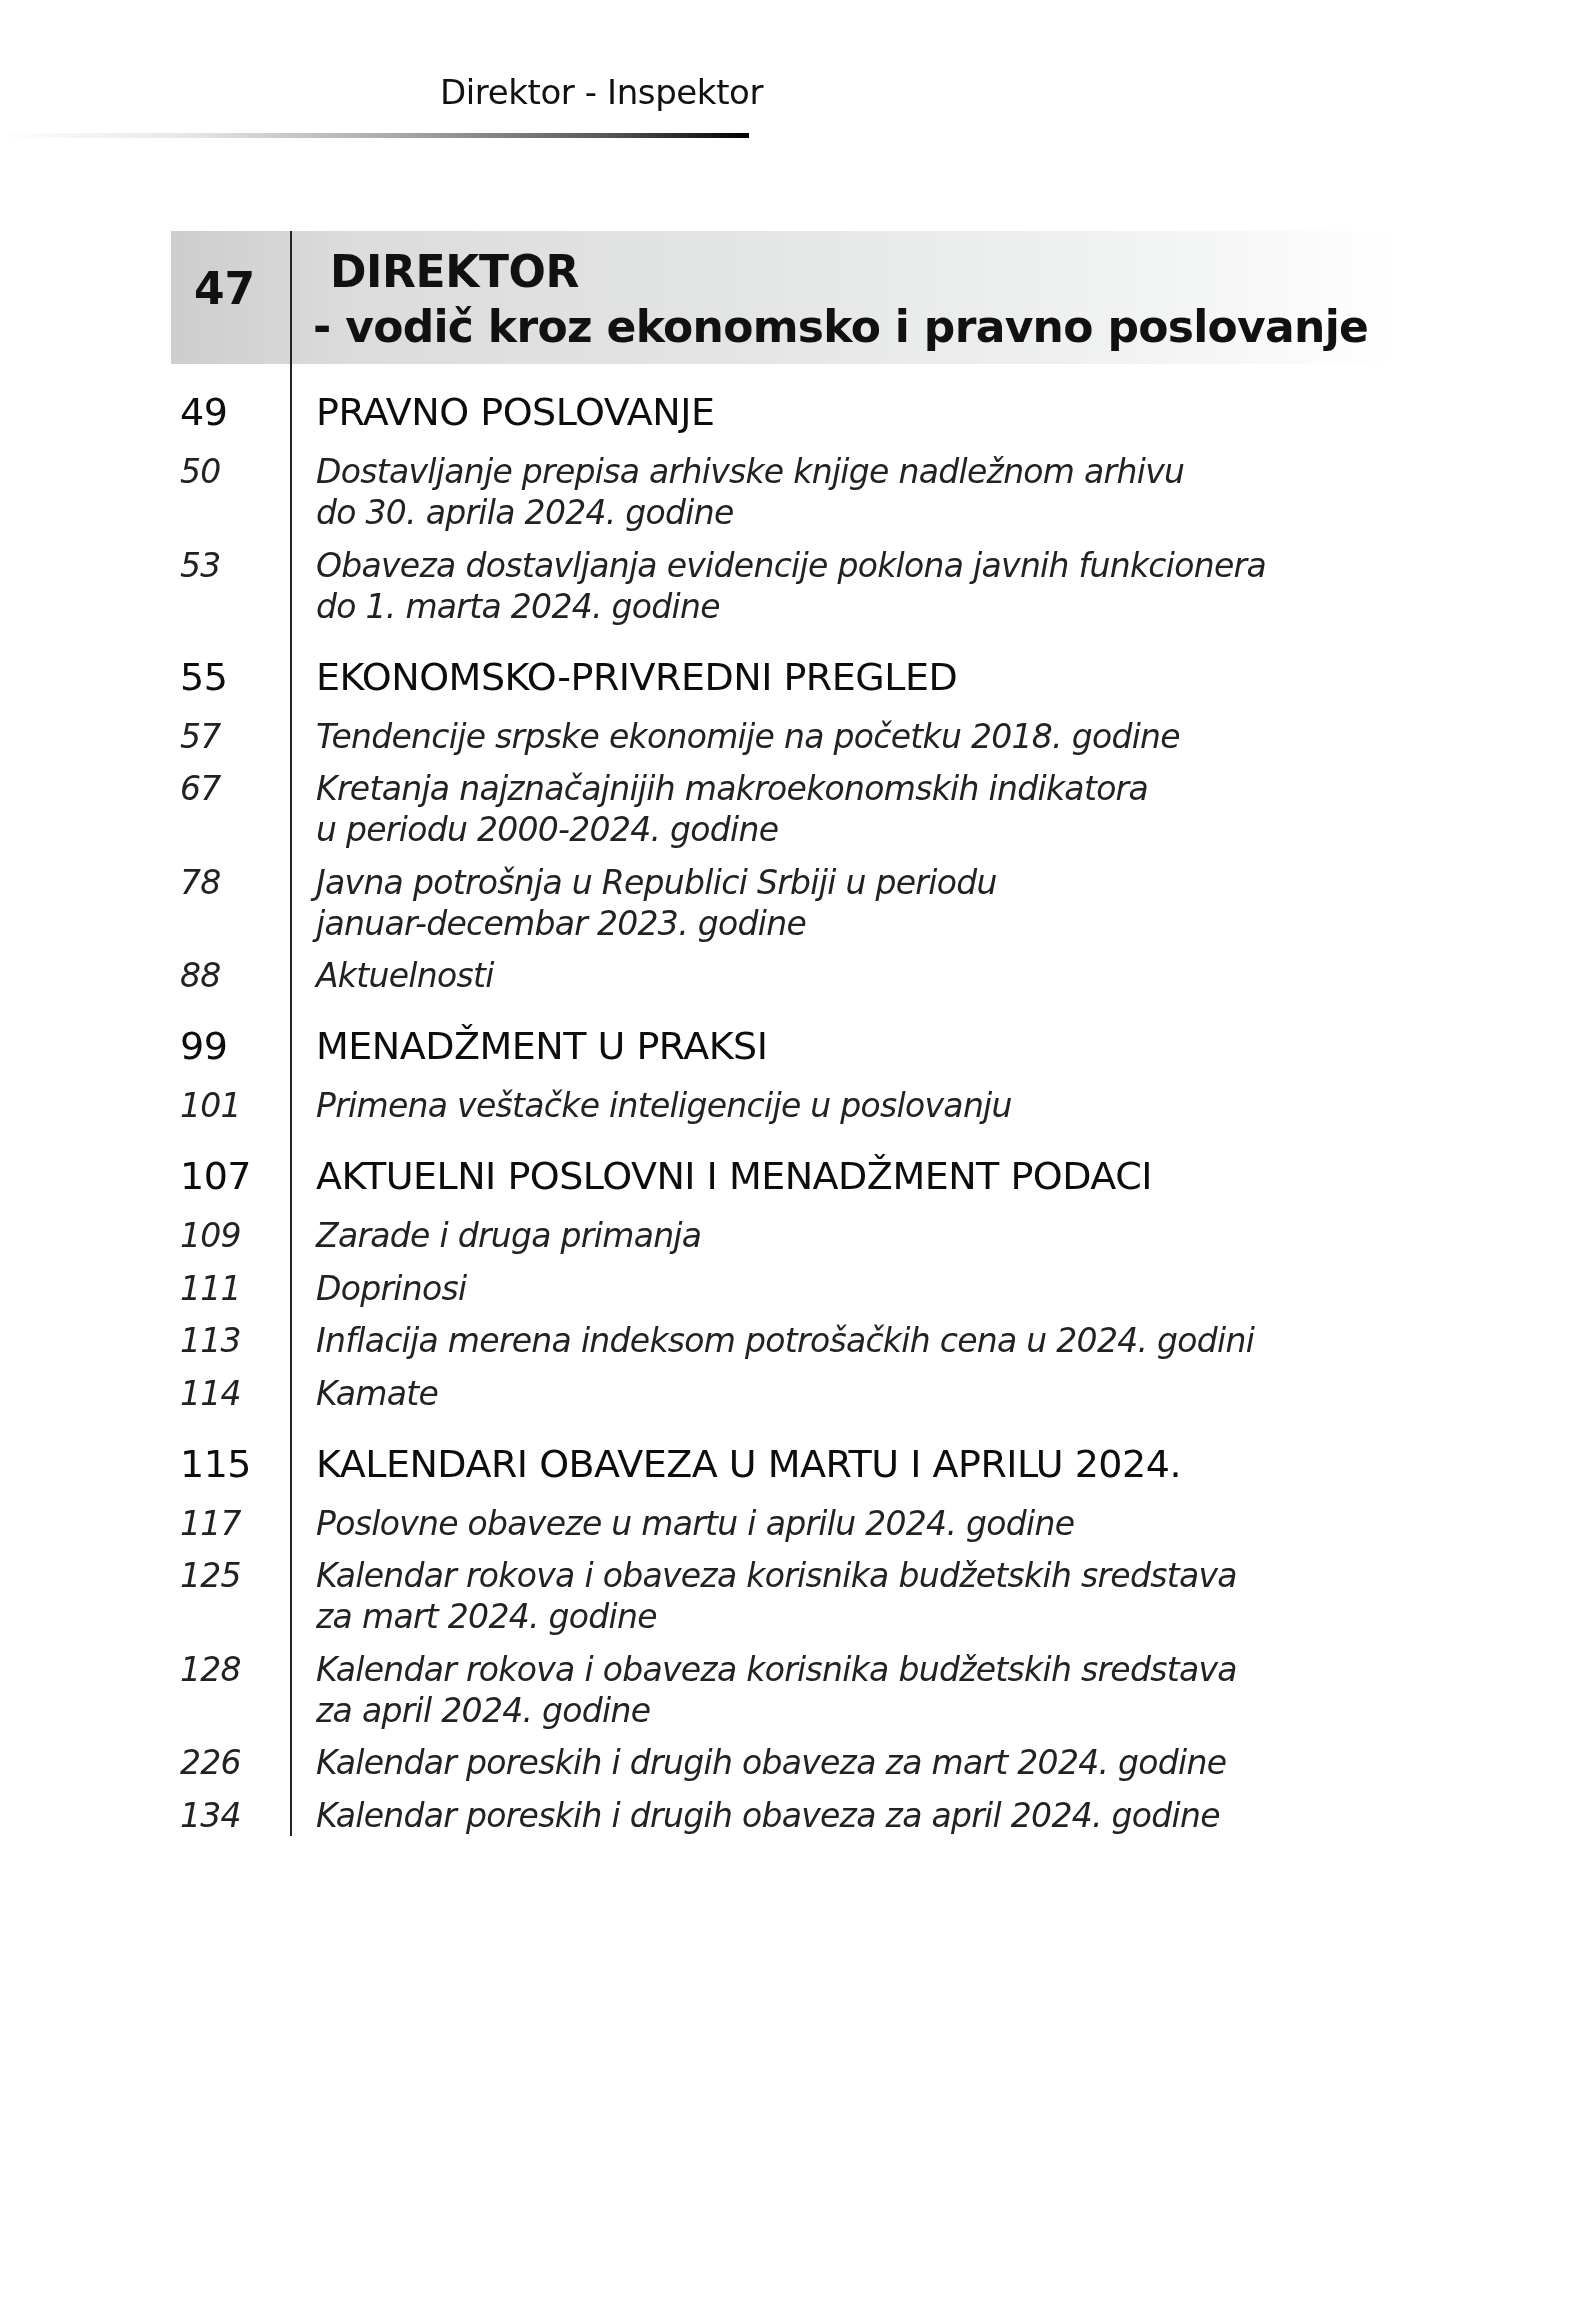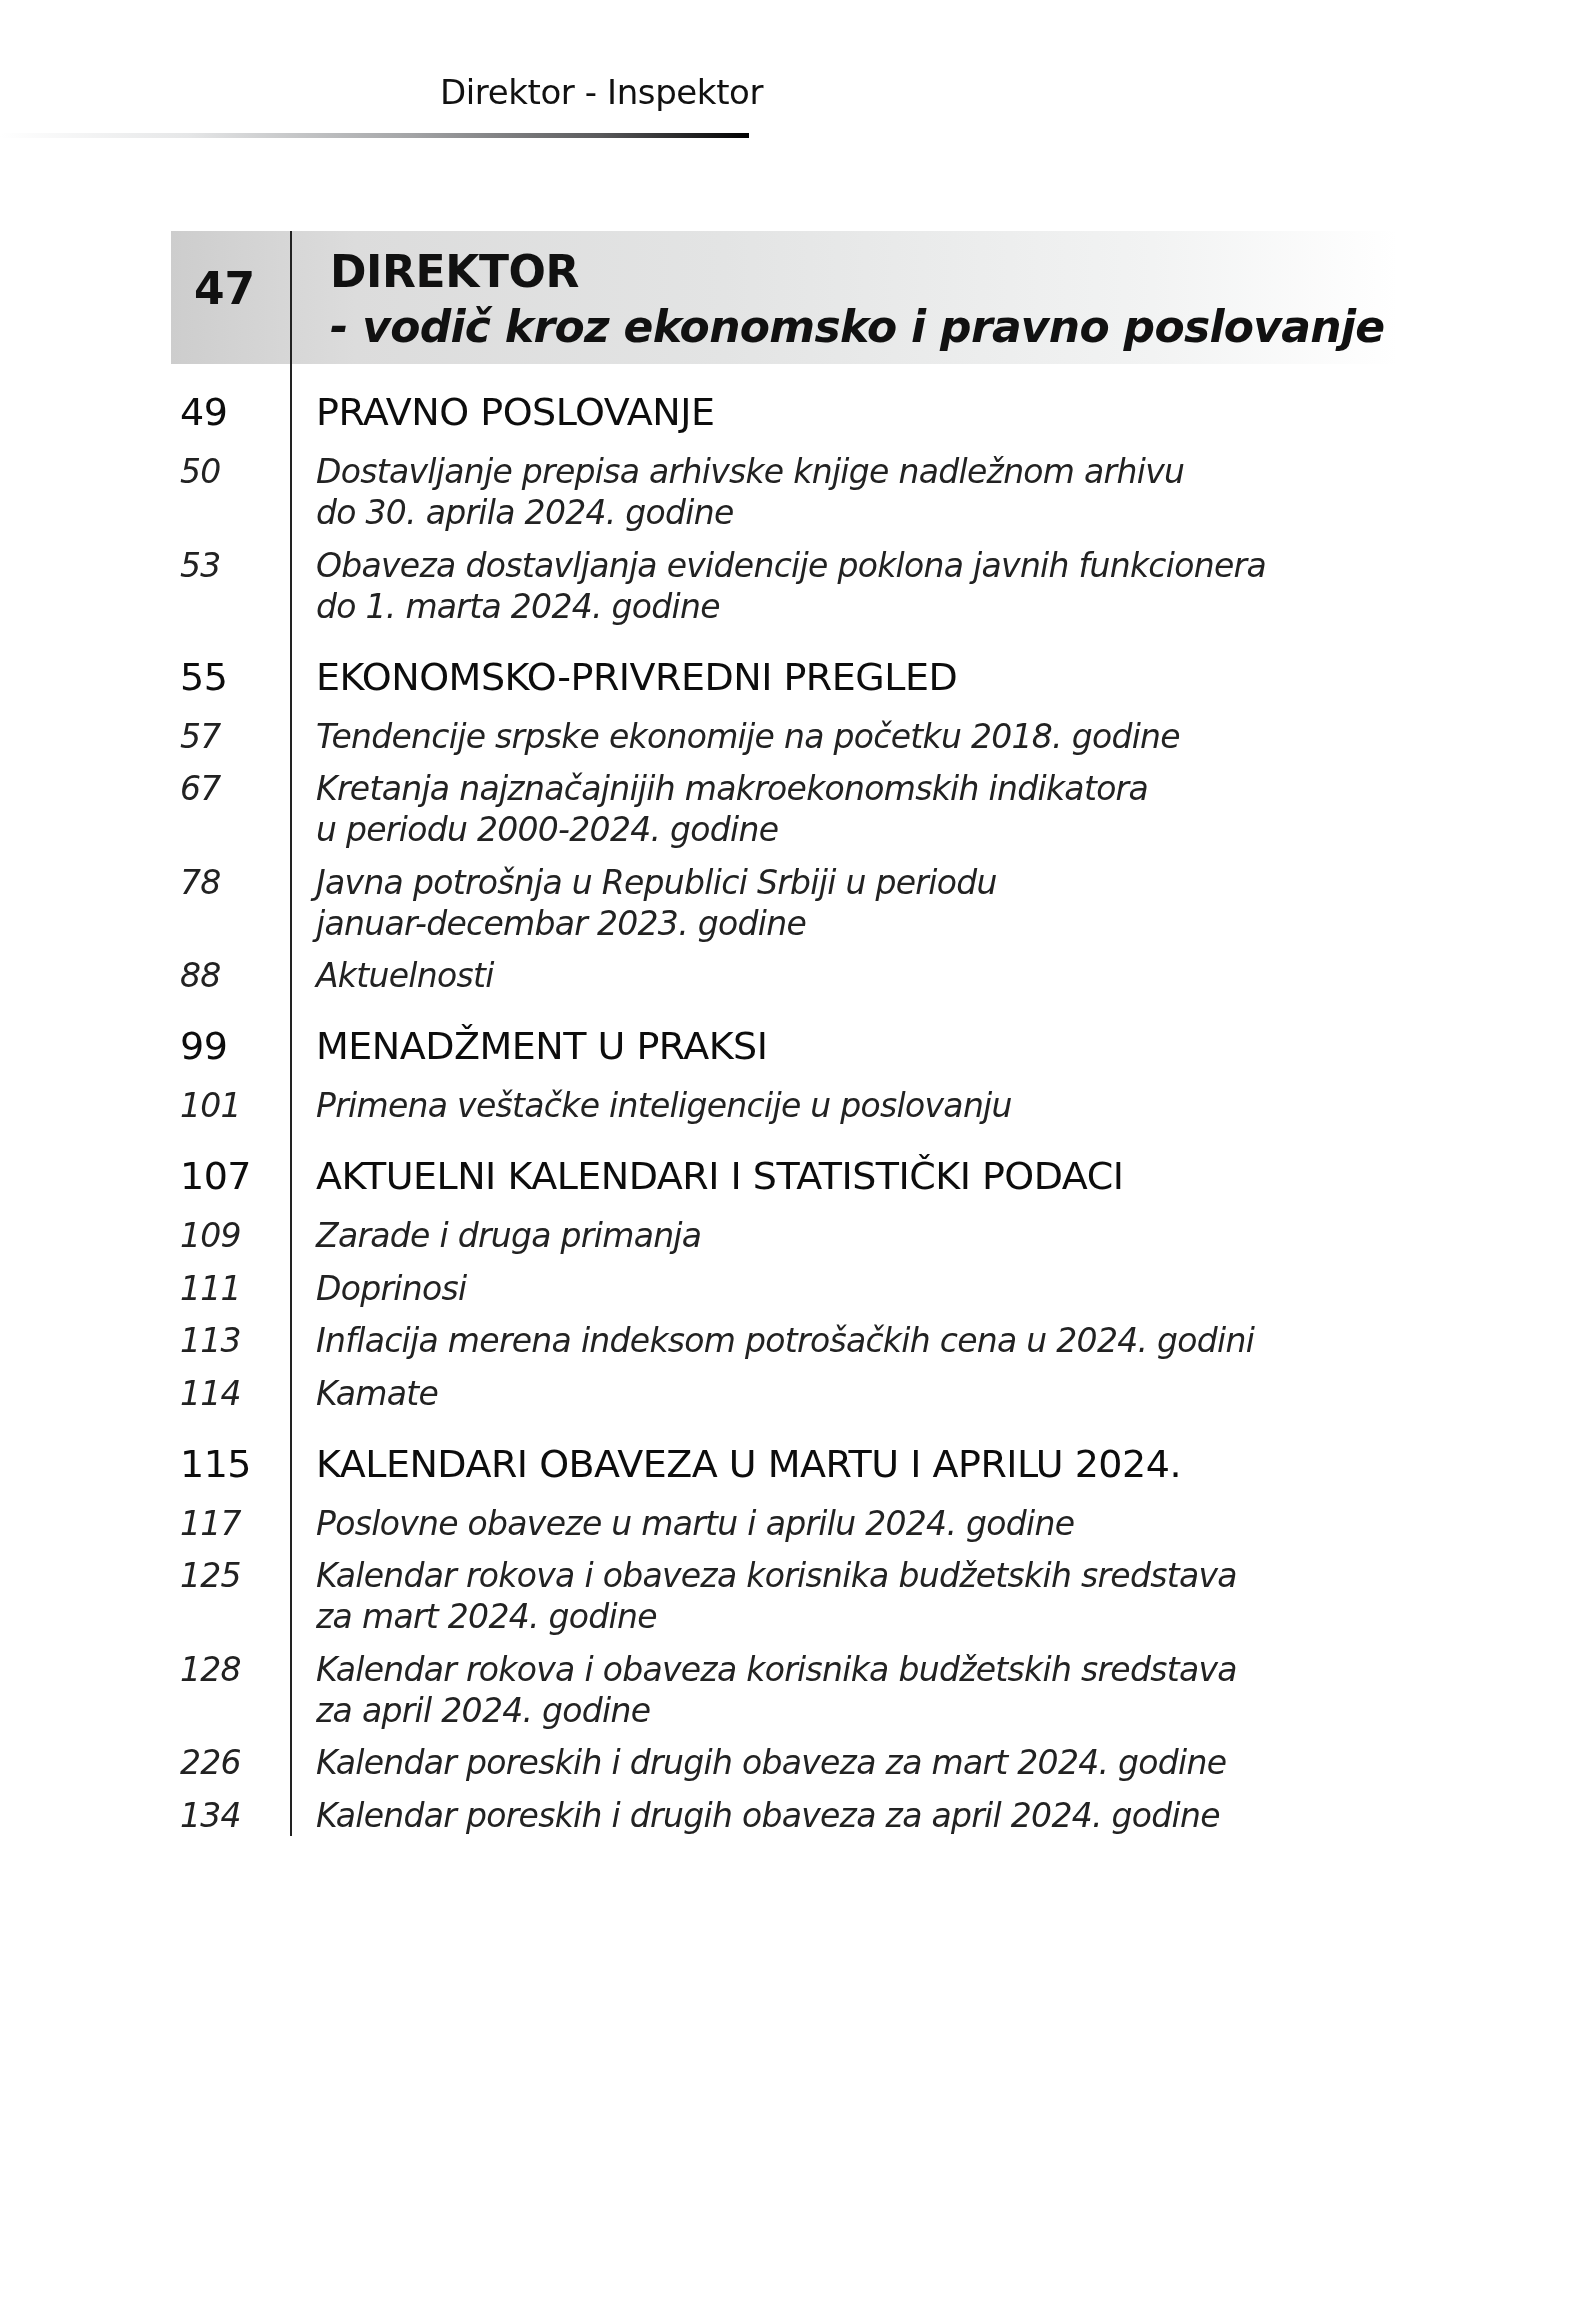--- a/index.html
+++ b/index.html
@@ -8,21 +8,21 @@
   .running-head { position: absolute; left: 440px; top: 72px; font-size: 34px;
                   letter-spacing: -0.4px; color: #111; white-space: nowrap; }
   .head-bar { position: absolute; left: 0; top: 133px; width: 749px; height: 4.9px;
               background: linear-gradient(to right, #ffffff 0%, #e6e7e8 25%, #a3a4a6 55%, #5a5a5c 80%, #000000 100%); }
   .toc { position: absolute; left: 171px; top: 231px; width: 1227px; }
   .toc-rule { position: absolute; left: 290px; top: 231px; width: 1.6px; height: 1605px; background: #222; }
   .feature { position: relative; height: 133px;
              background: linear-gradient(to right, #cdcdcd 0%, #dcdcdc 15%, #e3e4e4 45%, #f2f3f3 80%, #ffffff 100%); }
   .feature .num { position: absolute; left: 23px; top: 32px; font-size: 44px; font-weight: bold; color: #111; }
   .feature .t1 { position: absolute; left: 159px; top: 14.7px; font-size: 44px; font-weight: bold; color: #111; letter-spacing: -0.4px; white-space: nowrap; }
-  .feature .t2 { position: absolute; left: 159px; top: 70px; font-size: 44px; font-weight: bold; color: #111; letter-spacing: -0.7px; white-space: nowrap; font-style: italic; }
+  .feature .t2 { position: absolute; left: 142px; top: 70px; font-size: 44px; font-weight: bold; color: #111; letter-spacing: -0.7px; white-space: nowrap; }
   .rows { position: absolute; left: 157px; top: 392px; width: 1227px; }
   .row { position: relative; display: flex; }
   .row .num { width: 159px; padding-left: 23px; box-sizing: border-box; flex: none; }
   .row .txt { flex: 1; white-space: nowrap; }
   .row.section { font-size: 38px; line-height: 41px; color: #0d0d0d; margin-top: 30px; margin-bottom: 18px; letter-spacing: -0.5px; }
   .row.section:first-child { margin-top: 0; }
   .row.entry { font-size: 33px; line-height: 41px; color: #222; margin-bottom: 11.5px; letter-spacing: -0.7px; font-weight: 300; font-style: italic; }
   .row.entry .line { display: block; }
 </style>
 </head>
@@ -95,21 +95,21 @@
       <span class="txt">MENADŽMENT U PRAKSI</span>
     </div>
     <div class="row entry">
       <span class="num">101</span>
       <span class="txt">
         <span class="line">Primena veštačke inteligencije u poslovanju</span>
       </span>
     </div>
     <div class="row section">
       <span class="num">107</span>
-      <span class="txt">AKTUELNI KALENDARI I STATISTIČKI PODACI</span>
+      <span class="txt">AKTUELNI POSLOVNI I MENADŽMENT PODACI</span>
     </div>
     <div class="row entry">
       <span class="num">109</span>
       <span class="txt">
         <span class="line">Zarade i druga primanja</span>
       </span>
     </div>
     <div class="row entry">
       <span class="num">111</span>
       <span class="txt">

